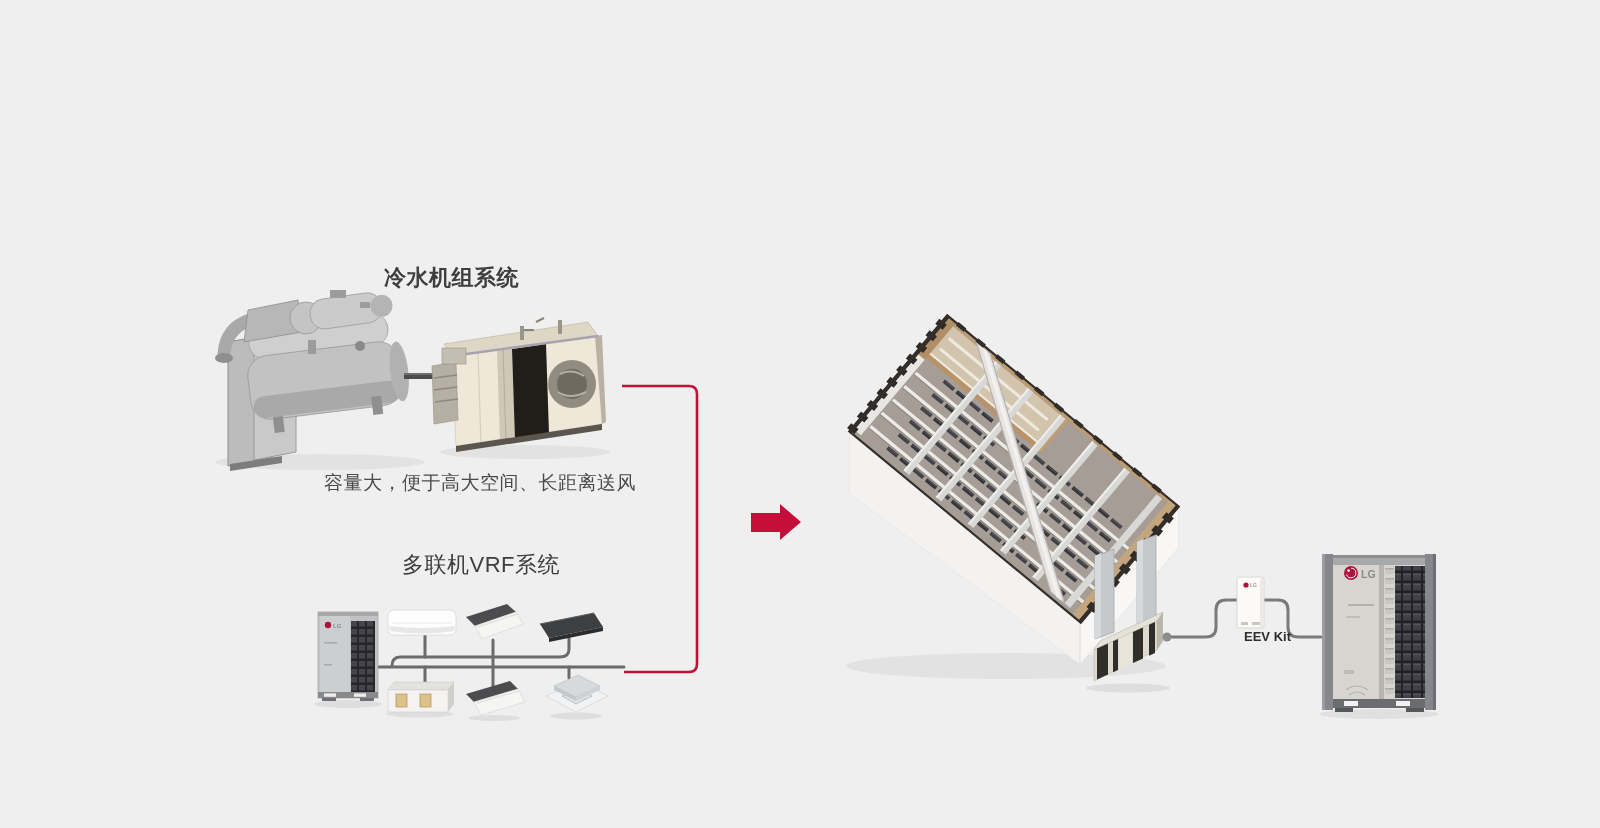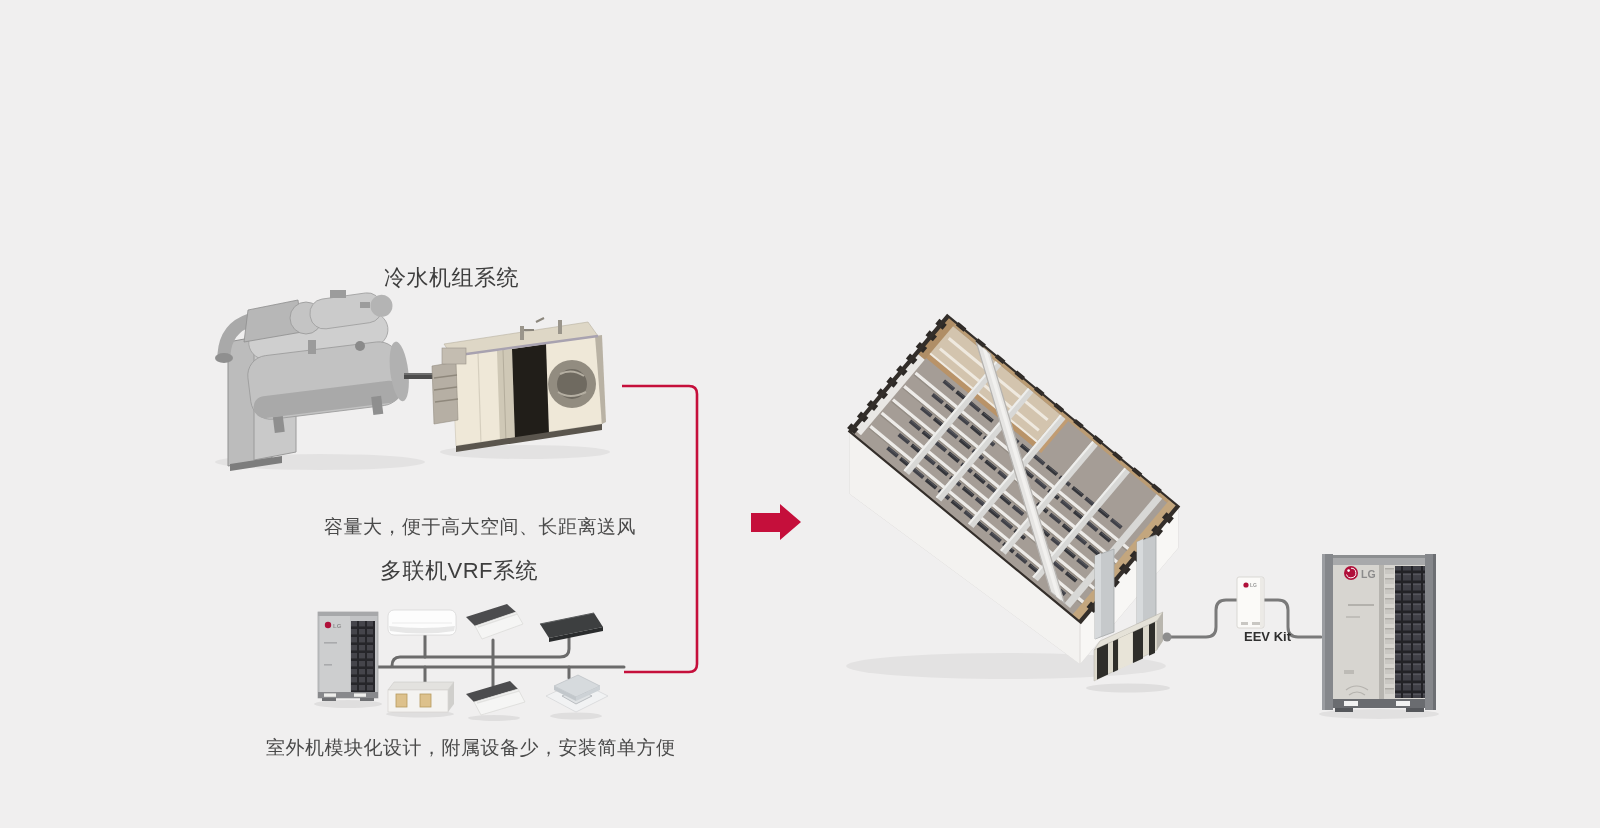--- a/index.html
+++ b/index.html
@@ -477,19 +477,18 @@
         </g>
     <rect x="73" y="14" width="30" height="132" fill="url(#grille)"></rect>
     <rect x="11" y="147" width="92" height="9" fill="#6a6c70"></rect>
     <rect x="22" y="149" width="14" height="5" fill="#f2f2f2"></rect>
     <rect x="74" y="149" width="14" height="5" fill="#f2f2f2"></rect>
     <rect x="13" y="156" width="18" height="4" fill="#55575b"></rect>
     <rect x="84" y="156" width="18" height="4" fill="#55575b"></rect>
   </g>
 </svg>
 
-<div class="txt sys-title" style="left:384px;top:263px;">冷水机组系统</div>
-<div class="txt sys-caption" style="left:324px;top:470px;margin-top:44px;">容量大，便于高大空间、长距离送风</div>
-<div class="txt sys-title" style="left:380px;top:550px;margin-top:6px;">多联机VRF系统</div>
-<div class="txt sys-caption" style="left:266px;top:735px;">室外机模块化设计，附属设备少，安装简单方便</div>
+<div class="txt sys-title" style="left:384px;top:263px;font-weight:bold;">冷水机组系统</div>
+<div class="txt sys-caption" style="left:324px;top:470px;">容量大，便于高大空间、长距离送风</div>
+<div class="txt sys-title" style="left:402px;top:550px;">多联机VRF系统</div>
 <div class="txt eev-label" style="left:1211px;top:629px;">EEV Kit</div>
 
 </div>
 
 </body></html>

